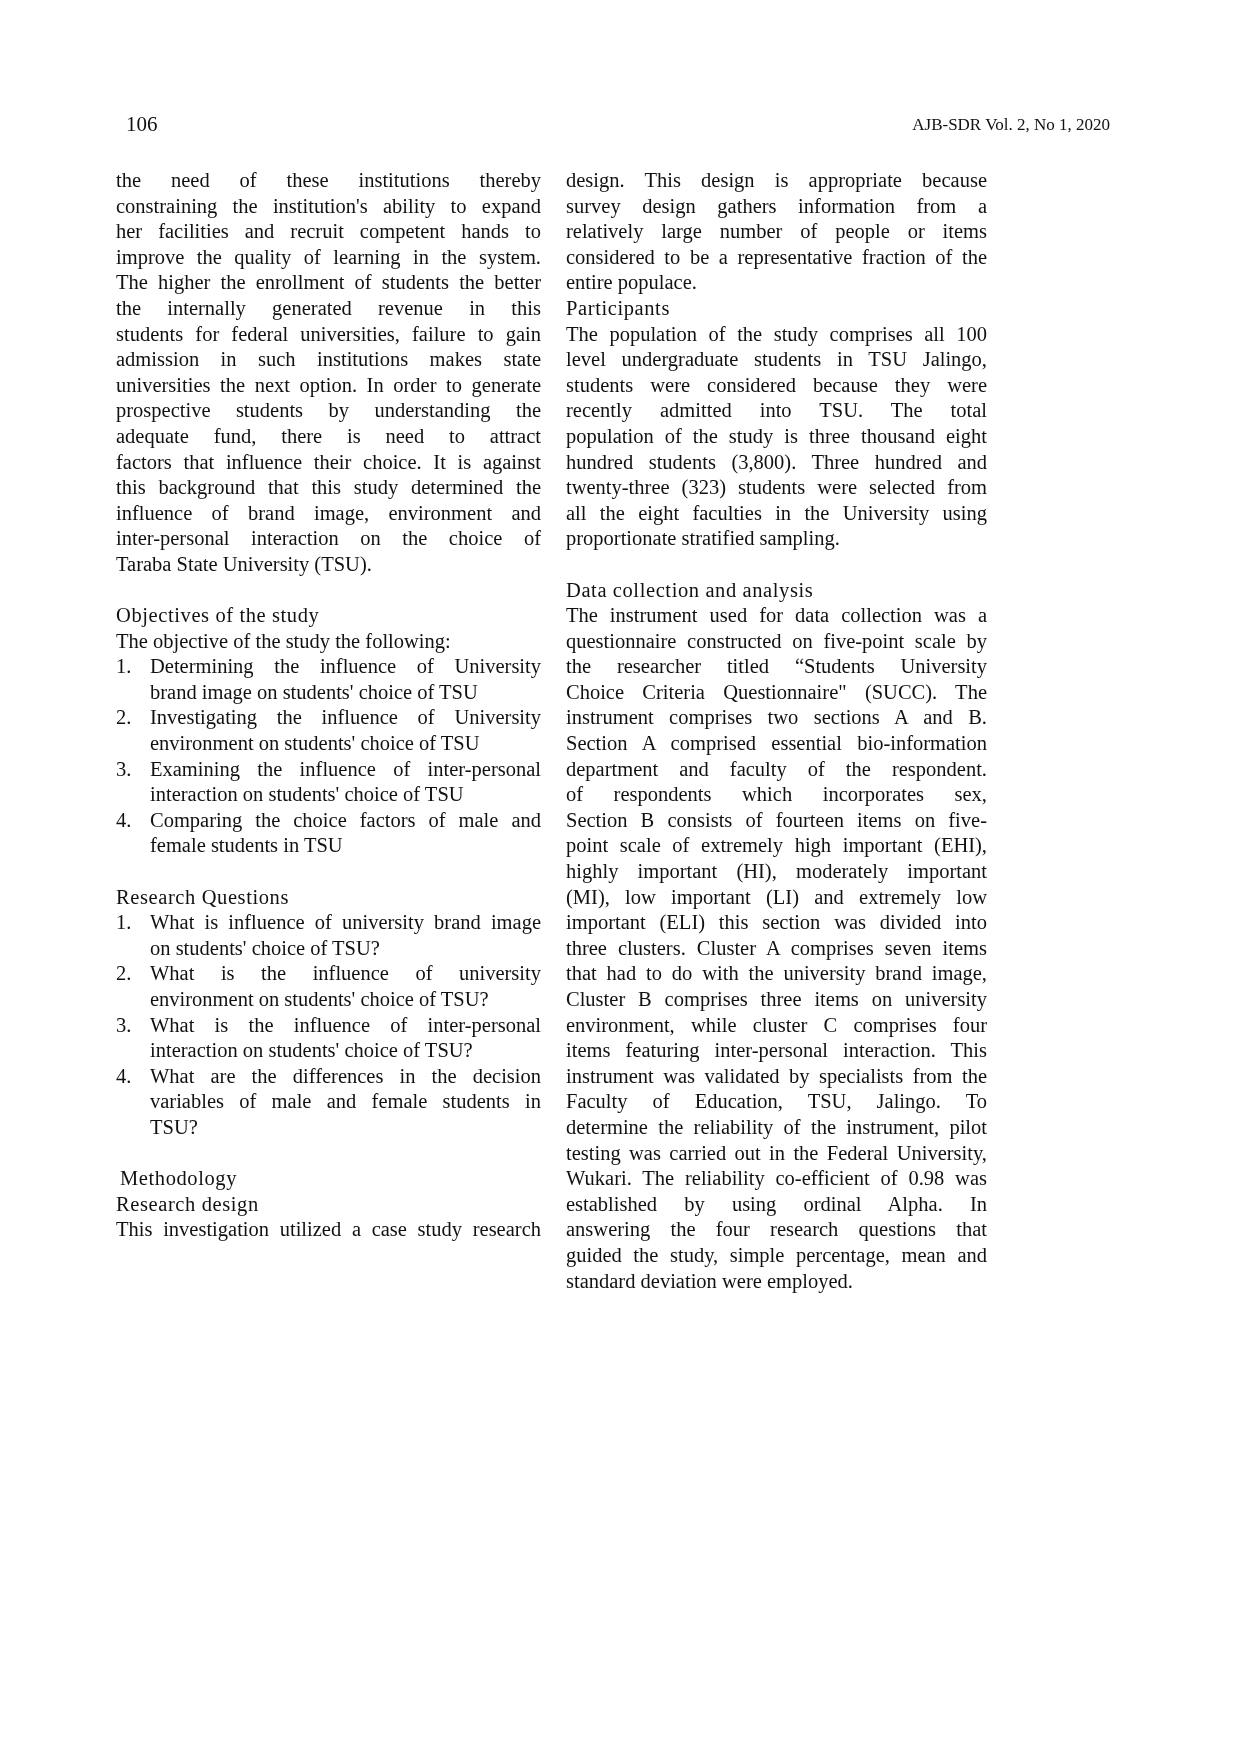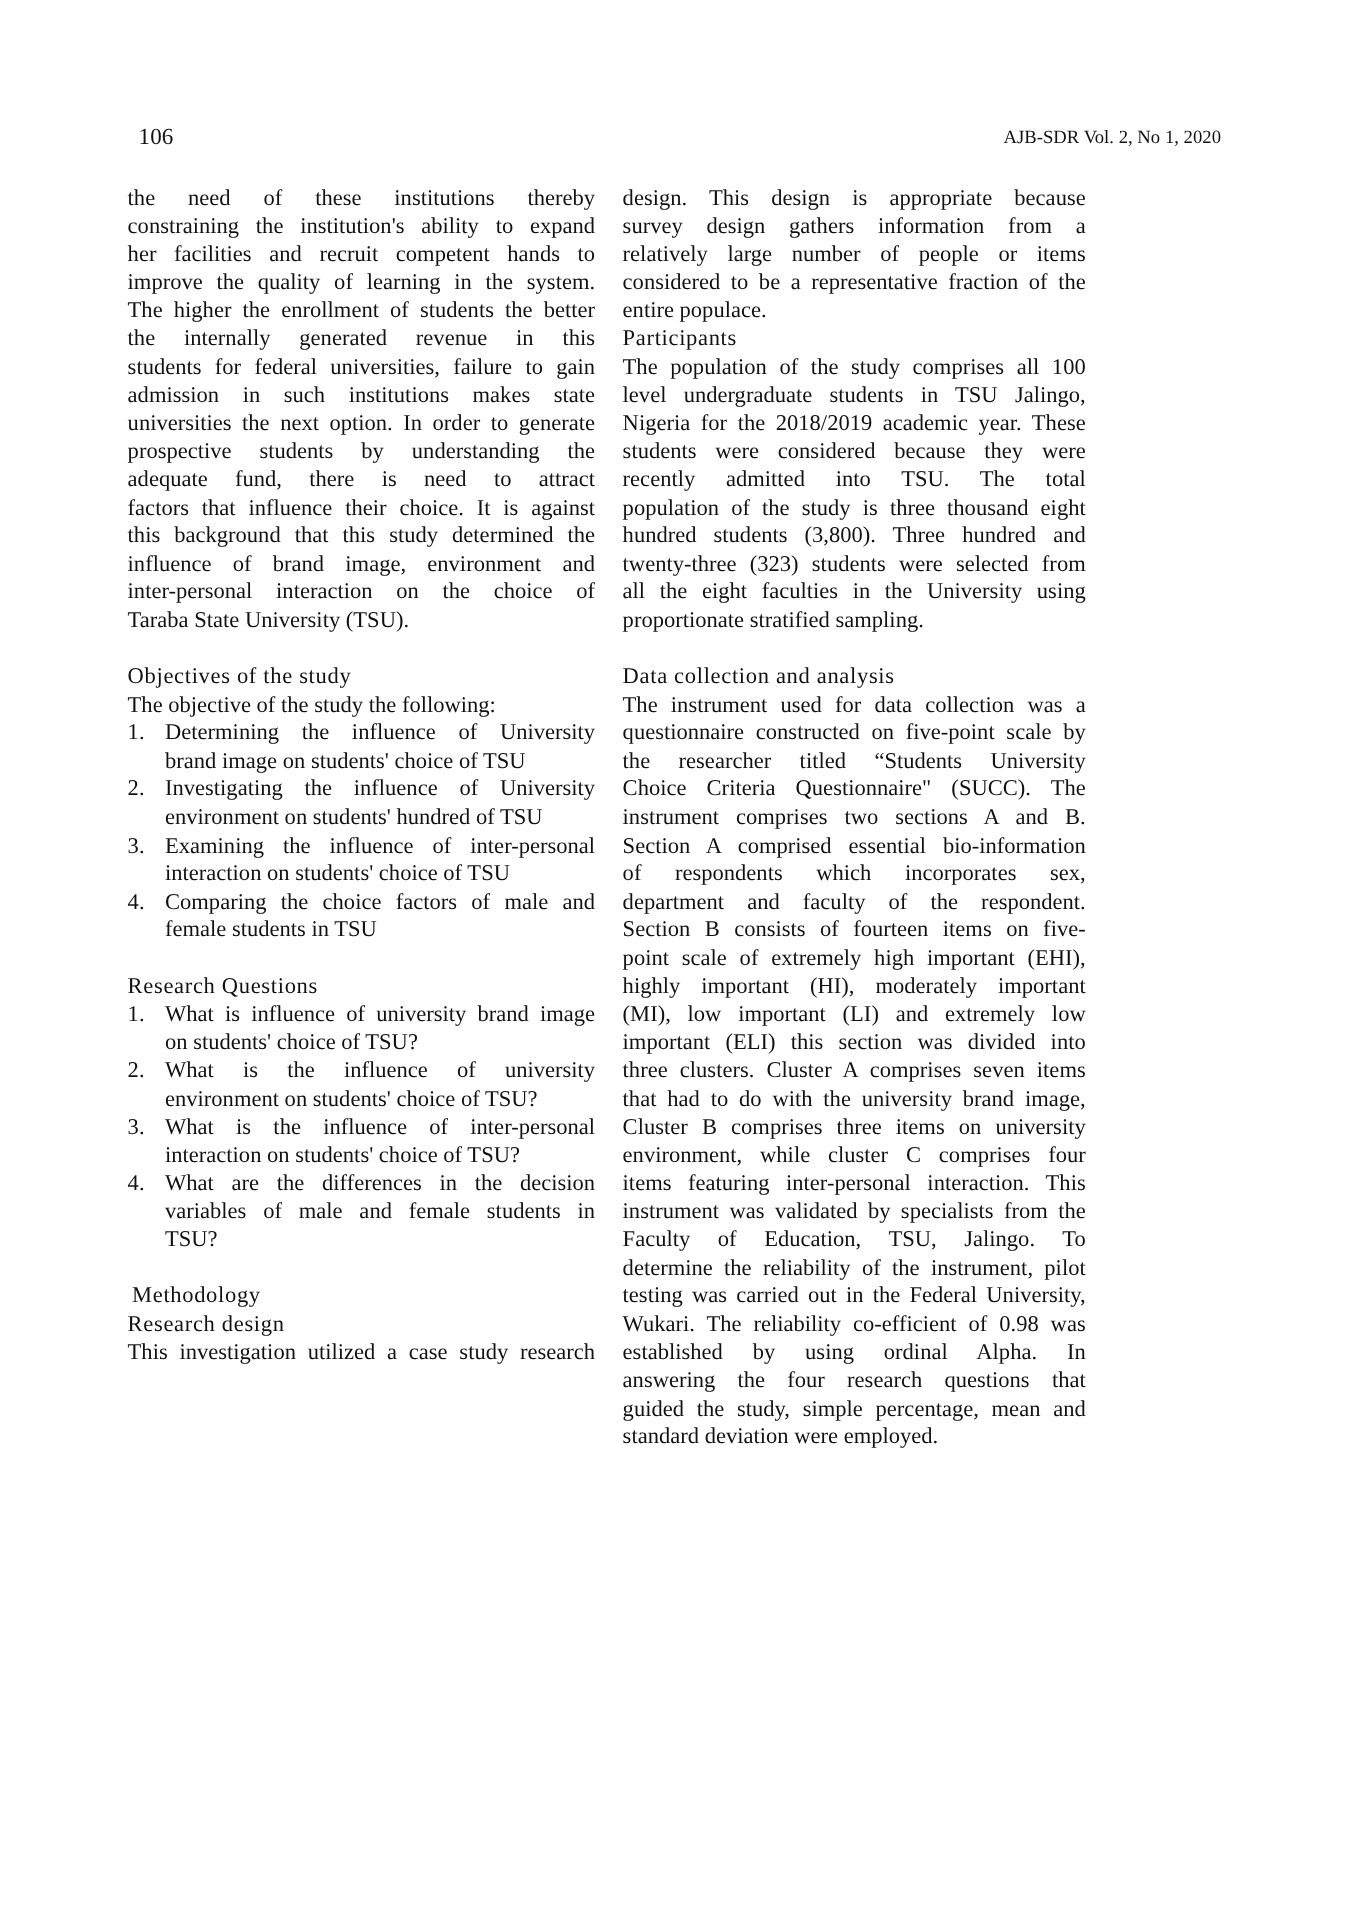--- a/index.html
+++ b/index.html
@@ -59,21 +59,21 @@
     <div class="li cont">
         <span class="num">0.</span>
         <span class="txt last">brand image on students' choice of TSU</span>
       </div>
     <div class="li">
         <span class="num">2.</span>
         <span class="txt">Investigating the influence of University</span>
       </div>
     <div class="li cont">
         <span class="num">0.</span>
-        <span class="txt last">environment on students' hundred of TSU</span>
+        <span class="txt last">environment on students' choice of TSU</span>
       </div>
     <div class="li">
         <span class="num">3.</span>
         <span class="txt">Examining the influence of inter-personal</span>
       </div>
     <div class="li cont">
         <span class="num">0.</span>
         <span class="txt last">interaction on students' choice of TSU</span>
       </div>
     <div class="li">
@@ -141,41 +141,40 @@
     <span class="ln">survey design gathers information from a</span>
     <span class="ln">relatively large number of people or items</span>
     <span class="ln">considered to be a representative fraction of the</span>
     <span class="ln last">entire populace.</span>
   </div>
 
   <div>
     <span class="ln heading">Participants</span>
     <span class="ln">The population of the study comprises all 100</span>
     <span class="ln">level undergraduate students in TSU Jalingo,</span>
-    <span class="ln">Nigeria for the 2018/2019 academic year. These</span>
     <span class="ln">students were considered because they were</span>
     <span class="ln">recently admitted into TSU. The total</span>
     <span class="ln">population of the study is three thousand eight</span>
     <span class="ln">hundred students (3,800). Three hundred and</span>
     <span class="ln">twenty-three (323) students were selected from</span>
     <span class="ln">all the eight faculties in the University using</span>
     <span class="ln last">proportionate stratified sampling.</span>
   </div>
   <span class="gap"></span>
 
   <div>
     <span class="ln heading">Data collection and analysis</span>
     <span class="ln">The instrument used for data collection was a</span>
     <span class="ln">questionnaire constructed on five-point scale by</span>
     <span class="ln">the researcher titled “Students University</span>
     <span class="ln">Choice Criteria Questionnaire" (SUCC). The</span>
     <span class="ln">instrument comprises two sections A and B.</span>
     <span class="ln">Section A comprised essential bio-information</span>
+    <span class="ln">department and faculty of the respondent.</span>
     <span class="ln">of respondents which incorporates sex,</span>
-    <span class="ln">department and faculty of the respondent.</span>
     <span class="ln">Section B consists of fourteen items on five-</span>
     <span class="ln">point scale of extremely high important (EHI),</span>
     <span class="ln">highly important (HI), moderately important</span>
     <span class="ln">(MI), low important (LI) and extremely low</span>
     <span class="ln">important (ELI) this section was divided into</span>
     <span class="ln">three clusters. Cluster A comprises seven items</span>
     <span class="ln">that had to do with the university brand image,</span>
     <span class="ln">Cluster B comprises three items on university</span>
     <span class="ln">environment, while cluster C comprises four</span>
     <span class="ln">items featuring inter-personal interaction. This</span>

